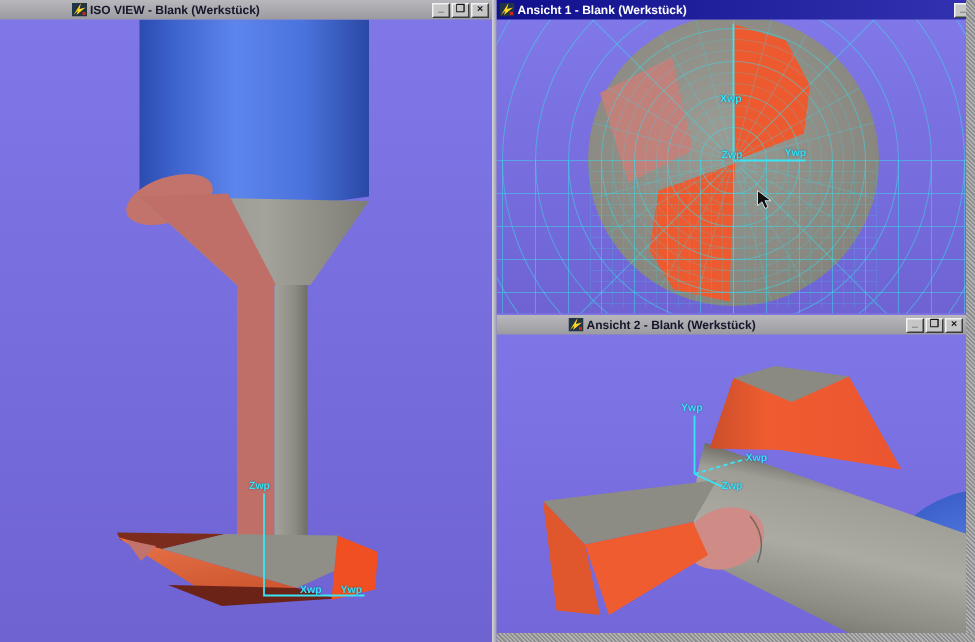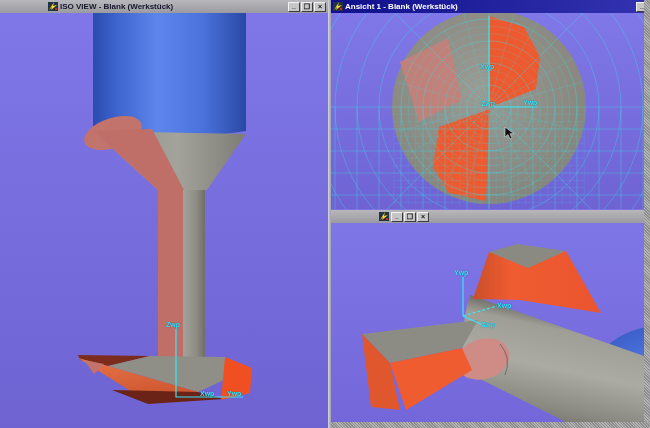--- a/index.html
+++ b/index.html
@@ -285,20 +285,21 @@
         <line x1="463" y1="316" x2="497" y2="306" stroke-dasharray="3,2"></line>
         <line x1="463" y1="316" x2="485" y2="326"></line>
       </g>
     </svg>
     <div class="titlebar inactive">
       <svg class="wicon" viewBox="0 0 10 9">
         <rect x="0" y="0" width="10" height="9" fill="#234"></rect>
         <polygon points="1,8 6,0 5,4 9,3 3,8 4,5" fill="#ffd823"></polygon>
         <rect x="7" y="6" width="2" height="2" fill="#d02818"></rect>
       </svg>
+      <span class="title">Ansicht 2 - Blank (Werkstück)</span>
       <span class="btns">
         <span class="wbtn" style="line-height:5px;">_</span>
         <span class="wbtn">❐</span>
         <span class="wbtn">×</span>
       </span>
     </div>
   </div>
 
   <div class="divider-v"></div>
   <div class="strip-right"></div>

